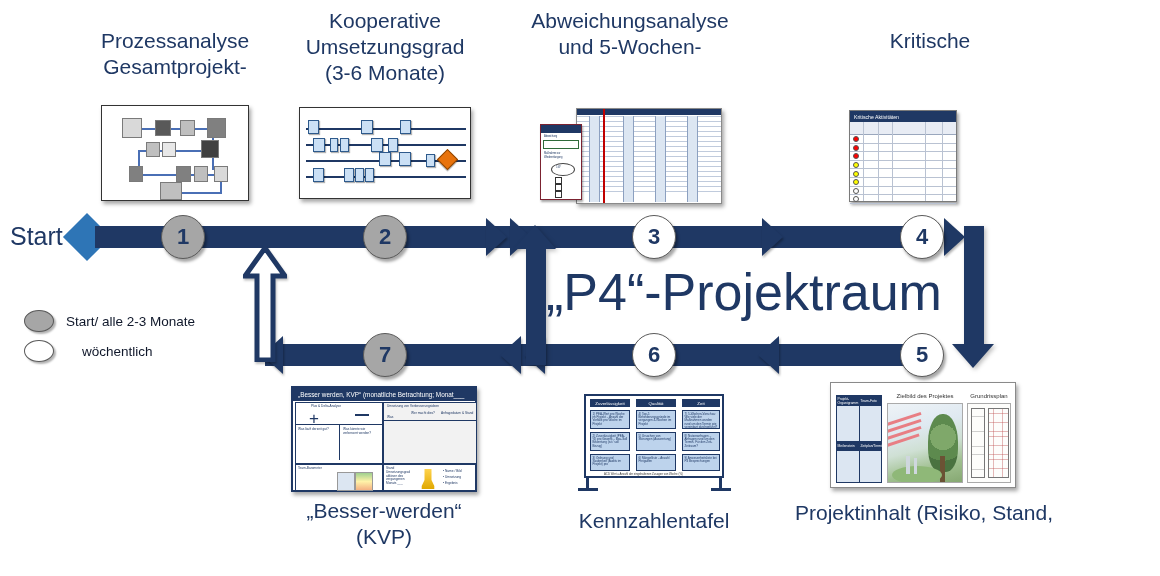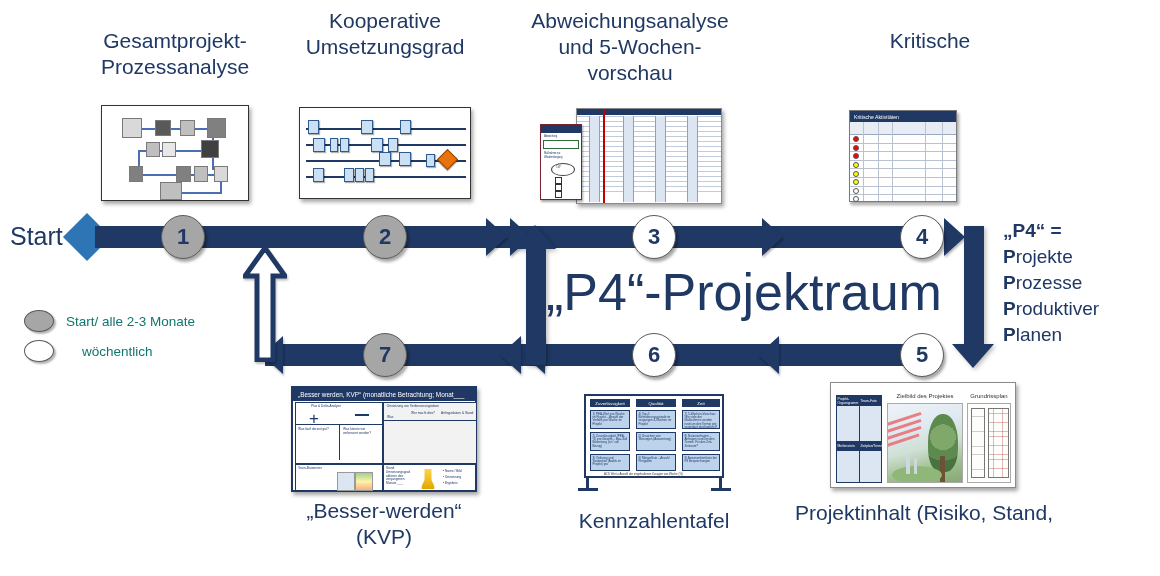--- a/index.html
+++ b/index.html
@@ -52,21 +52,21 @@
   
   .start-label{font-size:25px;color:#1F3864;}
   .diamond{
     width:34px;height:34px;background:#2E75B6;transform:rotate(45deg);
   }
 
   
   .legend-dot{width:30px;height:22px;border-radius:50%;border:1.2px solid #595959;box-shadow:2px 2px 2px rgba(0,0,0,0.3);box-sizing:border-box;}
   .legend-dot.gray{background:#A6A6A6;}
   .legend-dot.white{background:#ffffff;}
-  .legend-txt{font-size:13.5px;color:#0f766e;}
+  .legend-txt{font-size:13.5px;color:#0f172a;}
 
   
   .centre-title{
     font-size:52px;color:#1F3864;white-space:nowrap;font-weight:400;
   }
 
   
   .p4box{font-size:19px;line-height:26px;color:#1F3864;}
   .p4box b{font-weight:bold;}
 
@@ -130,33 +130,33 @@
   .pi-plan{position:absolute;background:#fdfdfb;border:1px solid #aaa;box-sizing:border-box;overflow:hidden;}
 
   .bottom-cap{text-align:center;color:#1F3864;font-size:21px;line-height:26px;}
 </style>
 </head>
 <body>
 
 <div class="stage">
 
   <div class="abs step-title" style="left:80px;top:28px;width:190px;">
+    <div>Prozessanalyse</div>
     <div>Gesamtprojekt-</div>
-    <div>Prozessanalyse</div>
   </div>
 
   <div class="abs step-title" style="left:290px;top:8px;width:190px;">
     <div>Kooperative</div>
     <div>Umsetzungsgrad</div>
+    <div>(3-6 Monate)</div>
   </div>
 
   <div class="abs step-title" style="left:510px;top:8px;width:240px;">
     <div>Abweichungsanalyse</div>
     <div>und 5-Wochen-</div>
-    <div>vorschau</div>
   </div>
 
   <div class="abs step-title" style="left:820px;top:28px;width:220px;">
     <div>Kritische</div>
   </div>
 
   <div class="thumb framed shadow" style="left:101px;top:105px;width:148px;height:96px;">
     <div class="pm-line" style="left:110px;top:22px;width:2px;height:42px;"></div>
     <div class="pm-line" style="left:36px;top:44px;width:76px;height:2px;"></div>
     <div class="pm-line" style="left:36px;top:44px;width:2px;height:26px;"></div>
@@ -333,27 +333,20 @@
     <div class="abs" style="left:0;top:0;display:flex;align-items:center;gap:12px;">
       <span class="legend-dot gray"></span>
       <span class="legend-txt">Start/ alle 2-3 Monate</span>
     </div>
     <div class="abs" style="left:0;top:30px;display:flex;align-items:center;gap:28px;">
       <span class="legend-dot white"></span>
       <span class="legend-txt">wöchentlich</span>
     </div>
   </div>
 
-  <div class="abs p4box" style="left:1003px;top:218px;width:150px;">
-    <div><b>„P4“ =</b></div>
-    <div><b>P</b><span>rojekte</span></div>
-    <div><b>P</b><span>rozesse</span></div>
-    <div><b>P</b><span>roduktiver</span></div>
-    <div><b>P</b><span>lanen</span></div>
-  </div>
 
   <div class="kvp" style="left:291px;top:386px;width:186px;height:106px;">
     <div class="kvp-hd">„Besser werden, KVP“ (monatliche Betrachtung; Monat___</div>
 
     <div class="kvp-cell" style="left:2px;top:14px;width:88px;height:62px;"></div>
     <div class="kvp-t" style="left:18px;top:17px;">Plus &amp; Delta-Analyse</div>
     <div class="abs" style="left:16px;top:22px;color:#1F3864;font-size:17px;line-height:17px;">+</div>
     <div class="abs" style="left:62px;top:26px;width:14px;height:2.4px;background:#1F3864;"></div>
     <div class="kvp-t" style="left:5px;top:40px;width:40px;">Was läuft derzeit gut?</div>
     <div class="kvp-t" style="left:50px;top:40px;width:38px;">Was könnte wie verbessert werden?</div>

